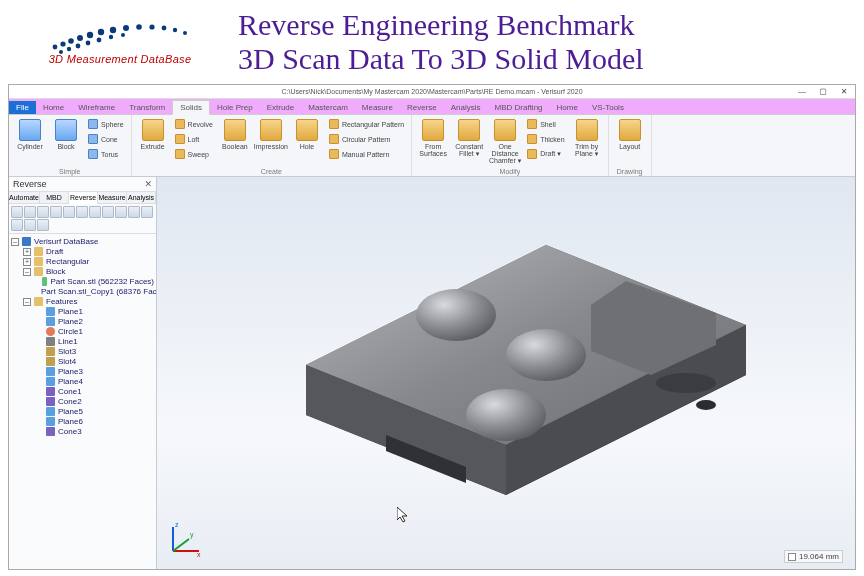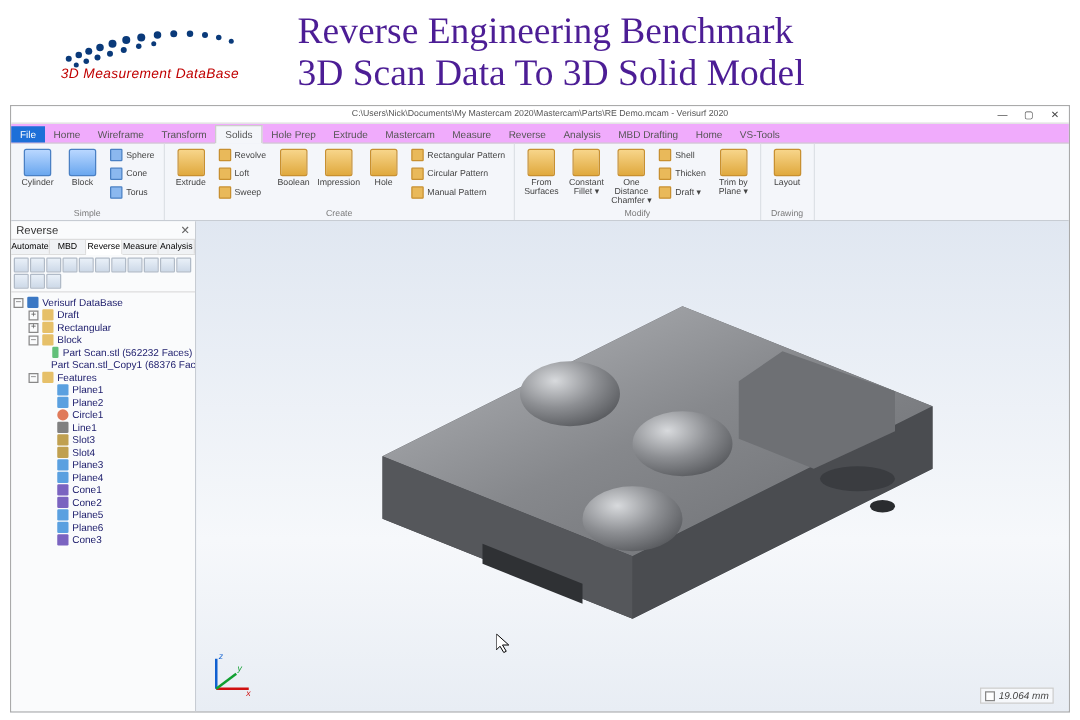--- a/index.html
+++ b/index.html
@@ -57,21 +57,21 @@
   .ti-db{ background:#3b78c4;}
   .ti-folder{ background:#e6c069;}
   .ti-mesh{ background:#63c07a;}
   .ti-plane{ background:#5aa0e0;}
   .ti-circle{ background:#e07a5a; border-radius:50%;}
   .ti-line{ background:#808080;}
   .ti-slot{ background:#c0a050;}
   .ti-cone{ background:#7a63c0;}
   .ind1{ padding-left:12px;} .ind2{ padding-left:24px;}
 
-  .viewport { flex:1; position:relative; background:linear-gradient(#e0e7f1 0%, #f6f8fb 65%, #e8edf4 100%);font-style:italic;}
+  .viewport { flex:1; position:relative; background:linear-gradient(#e0e7f1 0%, #f6f8fb 65%, #e8edf4 100%);}
   .triad { position:absolute; left:8px; bottom:10px; width:40px; height:40px;}
   .measurement { position:absolute; right:12px; bottom:6px; display:flex; align-items:center; gap:3px; font-size:8px; color:#444; background:rgba(255,255,255,0.6); padding:1px 3px; border:1px solid #ccc;}
   .measurement .sq{ width:8px; height:8px; background:#fff; border:1px solid #888;}
   .cursor { position:absolute; left:240px; bottom:46px;}
   .partsvg { position:absolute; left:50%; top:48%; transform:translate(-50%,-50%);}
 </style>
 </head>
 <body>
 
 <div class="banner">

